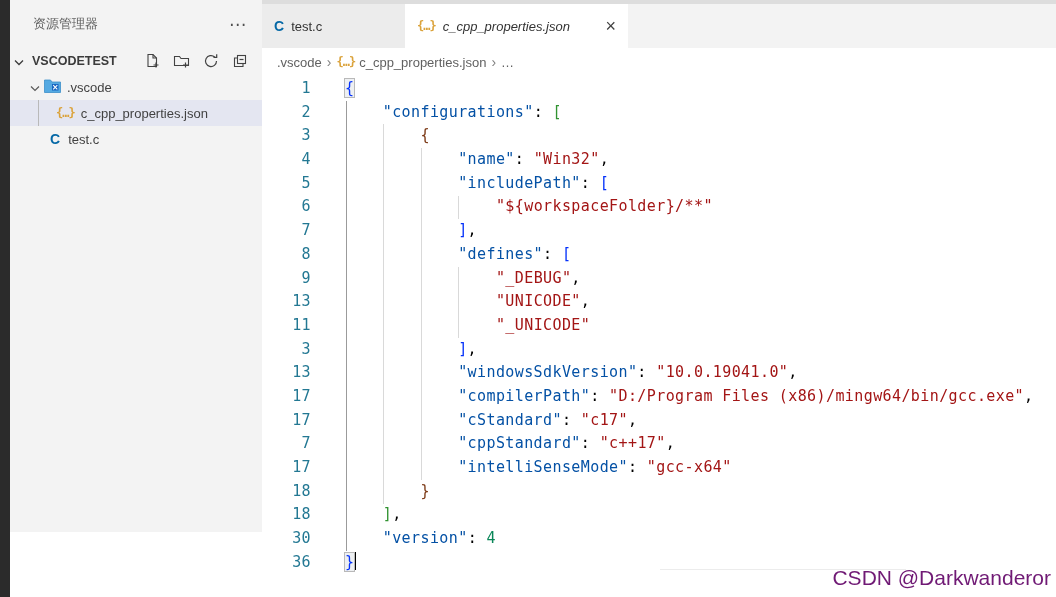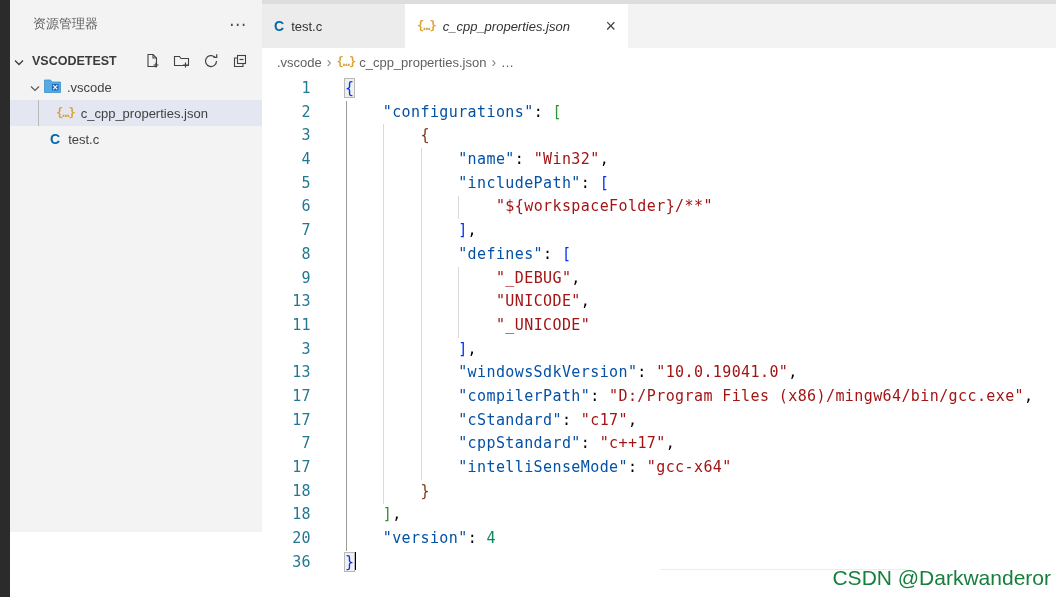--- a/index.html
+++ b/index.html
@@ -67,21 +67,21 @@
   .guide { position:absolute; width:1px; background:#d9d9d9; }
   .guide-active { background:#9b9b9b; }
   #g0 { left:84px;  top:25px;    height:450px; }
   #g1 { left:121px; top:48.4px;  height:379.2px; }
   #g2 { left:159px; top:72.1px;  height:331.8px; }
   #g3a{ left:196px; top:119.5px; height:23.7px; }
   #g3b{ left:196px; top:190.6px; height:71.1px; }
 
   
   .wm-line { position:absolute; left:660px; top:569px; width:246px; height:1px; background:#ececec; }
-  .watermark { position:absolute; right:5px; top:566px; font-size:21px; color:#15803d;
+  .watermark { position:absolute; right:5px; top:566px; font-size:21px; color:#701a75;
                font-family:"Liberation Sans",sans-serif; }
 </style>
 </head>
 <body>
 
 <div class="activity-strip"></div>
 
 <div class="sidebar">
   <div class="sb-header">
     <span class="sb-title">资源管理器</span>
@@ -186,21 +186,21 @@
         <div class="ln">13</div>
         <div class="ln">11</div>
         <div class="ln">3</div>
         <div class="ln">13</div>
         <div class="ln">17</div>
         <div class="ln">17</div>
         <div class="ln">7</div>
         <div class="ln">17</div>
         <div class="ln">18</div>
         <div class="ln">18</div>
-        <div class="ln">20</div>
+        <div class="ln">30</div>
         <div class="ln">36</div>
       </div>
     <div class="code"><div class="cl"><span class="match"><span class="b1">{</span></span></div><div class="cl"><span class="pun">    </span><span class="key">"configurations"</span><span class="pun">: </span><span class="b2">[</span></div><div class="cl"><span class="pun">        </span><span class="b3">{</span></div><div class="cl"><span class="pun">            </span><span class="key">"name"</span><span class="pun">: </span><span class="str">"Win32"</span><span class="pun">,</span></div><div class="cl"><span class="pun">            </span><span class="key">"includePath"</span><span class="pun">: </span><span class="b1">[</span></div><div class="cl"><span class="pun">                </span><span class="str">"${workspaceFolder}/**"</span></div><div class="cl"><span class="pun">            </span><span class="b1">]</span><span class="pun">,</span></div><div class="cl"><span class="pun">            </span><span class="key">"defines"</span><span class="pun">: </span><span class="b1">[</span></div><div class="cl"><span class="pun">                </span><span class="str">"_DEBUG"</span><span class="pun">,</span></div><div class="cl"><span class="pun">                </span><span class="str">"UNICODE"</span><span class="pun">,</span></div><div class="cl"><span class="pun">                </span><span class="str">"_UNICODE"</span></div><div class="cl"><span class="pun">            </span><span class="b1">]</span><span class="pun">,</span></div><div class="cl"><span class="pun">            </span><span class="key">"windowsSdkVersion"</span><span class="pun">: </span><span class="str">"10.0.19041.0"</span><span class="pun">,</span></div><div class="cl"><span class="pun">            </span><span class="key">"compilerPath"</span><span class="pun">: </span><span class="str">"D:/Program Files (x86)/mingw64/bin/gcc.exe"</span><span class="pun">,</span></div><div class="cl"><span class="pun">            </span><span class="key">"cStandard"</span><span class="pun">: </span><span class="str">"c17"</span><span class="pun">,</span></div><div class="cl"><span class="pun">            </span><span class="key">"cppStandard"</span><span class="pun">: </span><span class="str">"c++17"</span><span class="pun">,</span></div><div class="cl"><span class="pun">            </span><span class="key">"intelliSenseMode"</span><span class="pun">: </span><span class="str">"gcc-x64"</span></div><div class="cl"><span class="pun">        </span><span class="b3">}</span></div><div class="cl"><span class="pun">    </span><span class="b2">]</span><span class="pun">,</span></div><div class="cl"><span class="pun">    </span><span class="key">"version"</span><span class="pun">: </span><span class="num">4</span></div><div class="cl"><span class="match"><span class="b1">}</span></span><span class="cursor"></span></div></div>
   </div>
 </div>
 
 <div class="wm-line"></div>
 <div class="watermark">CSDN @Darkwanderor</div>
 
 </body></html>

